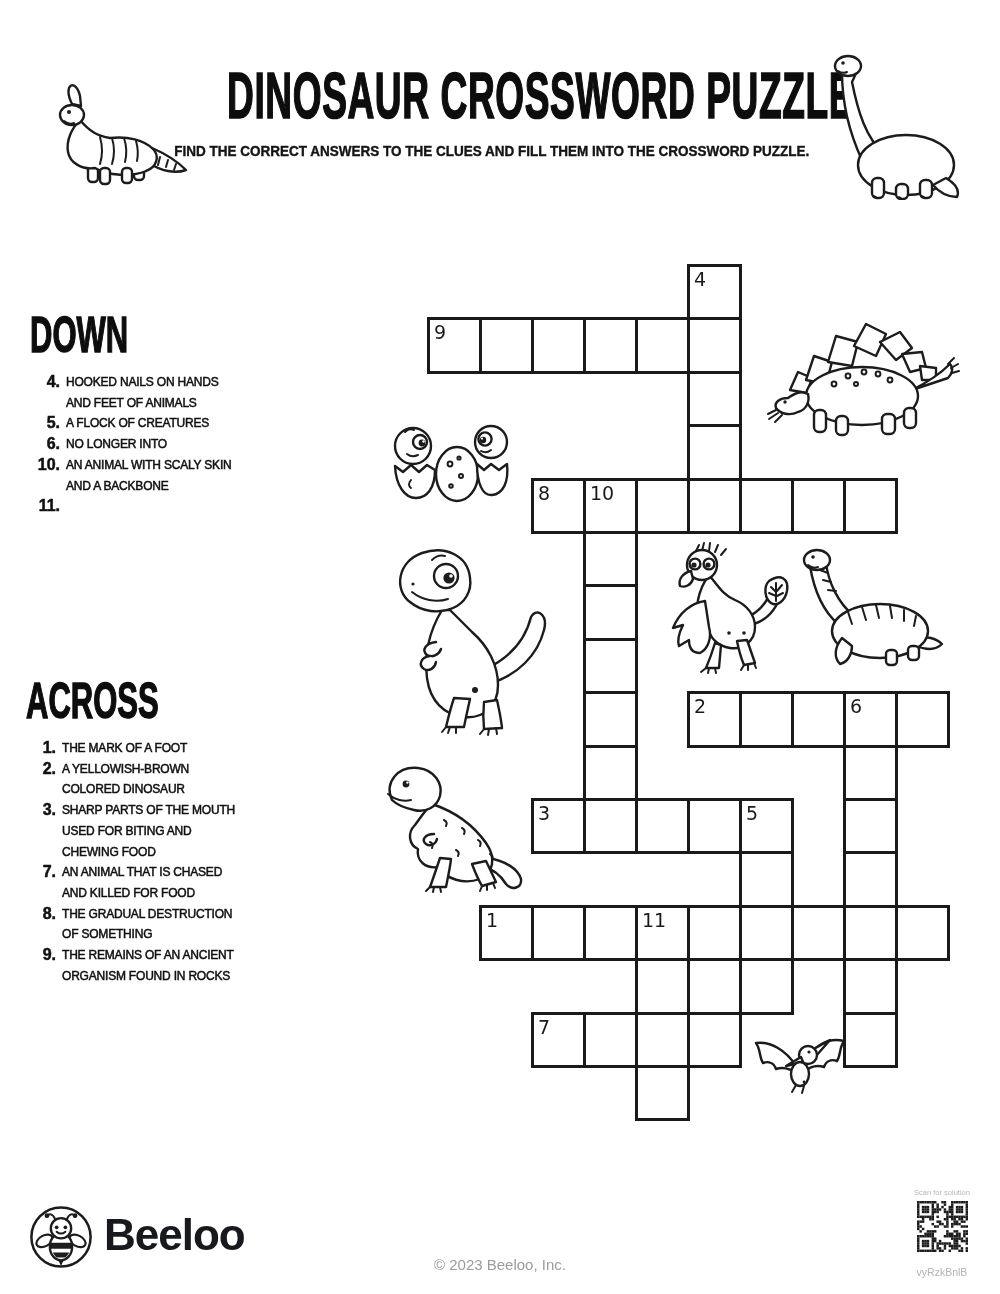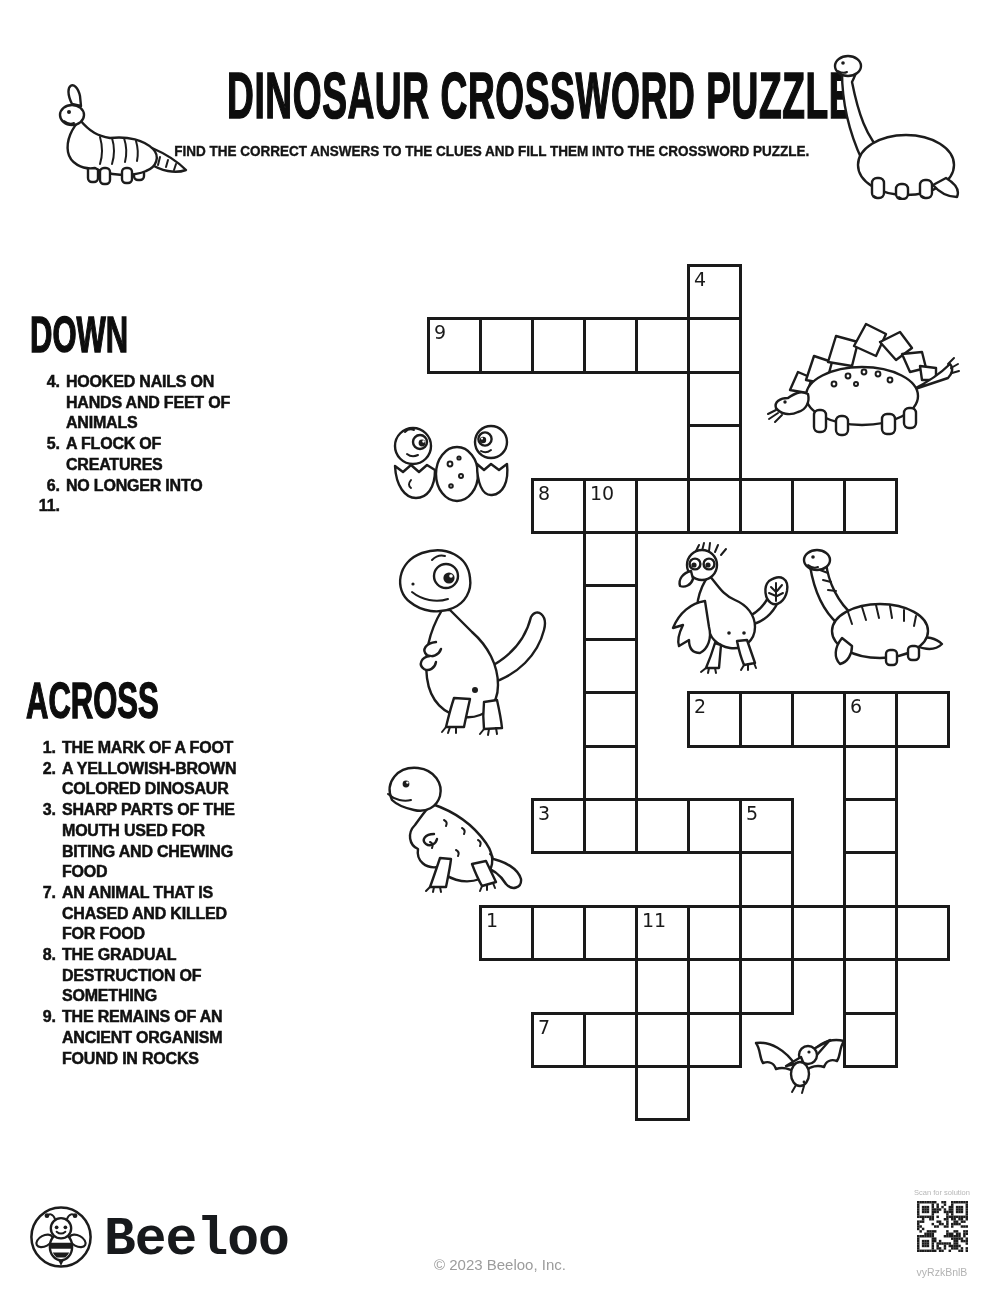--- a/index.html
+++ b/index.html
@@ -17,36 +17,36 @@
   
   .clue-block{position:absolute;width:270px;}
   #down-block{left:30px;top:310px;}
   #across-block{left:26px;top:676px;}
   .clue-heading{margin:0 0 12px 0;font-size:50px;line-height:1;font-weight:bold;
                 color:#0d0d0d;-webkit-text-stroke:1.4px #0d0d0d;
                 transform:scaleX(.62);transform-origin:0 50%;white-space:nowrap;}
   .clue{display:flex;align-items:flex-start;}
   .clue-num{flex:0 0 30px;text-align:right;padding-right:6px;font-size:16px;font-weight:bold;
             line-height:20.7px;-webkit-text-stroke:.5px #111;}
-  .clue-text{width:178px;font-size:16px;font-weight:bold;line-height:20.7px;
+  .clue-text{width:178px;font-size:12px;font-weight:normal;line-height:20.7px;
              letter-spacing:-.2px;-webkit-text-stroke:.5px #111;}
   
   #grid-layer{position:absolute;left:0;top:0;width:1000px;height:1294px;}
   .cell{position:absolute;box-sizing:border-box;border:3px solid #1a1a1a;background:#fff;}
   .cell-number{position:absolute;font-family:"DejaVu Sans",sans-serif;font-size:19px;
                line-height:1;color:#1a1a1a;}
   
   .illus{position:absolute;}
   .ln{fill:#fff;stroke:#1c1c1c;stroke-width:2.4;stroke-linecap:round;stroke-linejoin:round;}
   .ln2{fill:none;stroke:#1c1c1c;stroke-width:2;stroke-linecap:round;stroke-linejoin:round;}
   .ink{fill:#1c1c1c;stroke:none;}
   
   #bee-logo{position:absolute;left:28px;top:1204px;}
-  #brand{position:absolute;left:104px;top:1210px;font-size:53px;font-weight:bold;
-         letter-spacing:-1px;color:#17191c;font-family:Liberation Mono, monospace;}
+  #brand{position:absolute;left:104px;top:1210px;font-size:44px;font-weight:bold;
+         letter-spacing:-1px;color:#17191c;}
   #copyright{position:absolute;left:0;top:1256px;width:1000px;text-align:center;
              font-size:15px;color:#9c9c9c;}
   #qr-block{position:absolute;left:903px;top:1188px;width:78px;text-align:center;}
   #qr-caption{font-size:7.5px;color:#b7b7b7;margin-bottom:4px;}
   #qr-svg{display:block;margin:0 auto;}
   #qr-code-text{font-size:10.5px;color:#b3b3b3;margin-top:14px;}
 </style>
 </head>
 <body>
 
@@ -554,20 +554,24 @@
         </div>
         <div class="clue">
           <span class="clue-num">5.</span>
           <div class="clue-text">A FLOCK OF CREATURES</div>
         </div>
         <div class="clue">
           <span class="clue-num">6.</span>
           <div class="clue-text">NO LONGER INTO</div>
         </div>
         <div class="clue">
+          <span class="clue-num">10.</span>
+          <div class="clue-text">AN ANIMAL WITH SCALY SKIN AND A BACKBONE</div>
+        </div>
+        <div class="clue">
           <span class="clue-num">11.</span>
         </div>
       </div>
   </div>
   <div class="clue-block" id="across-block">
     <h2 class="clue-heading">ACROSS</h2>
     <div id="across-list">
         <div class="clue">
           <span class="clue-num">1.</span>
           <div class="clue-text">THE MARK OF A FOOT</div>

